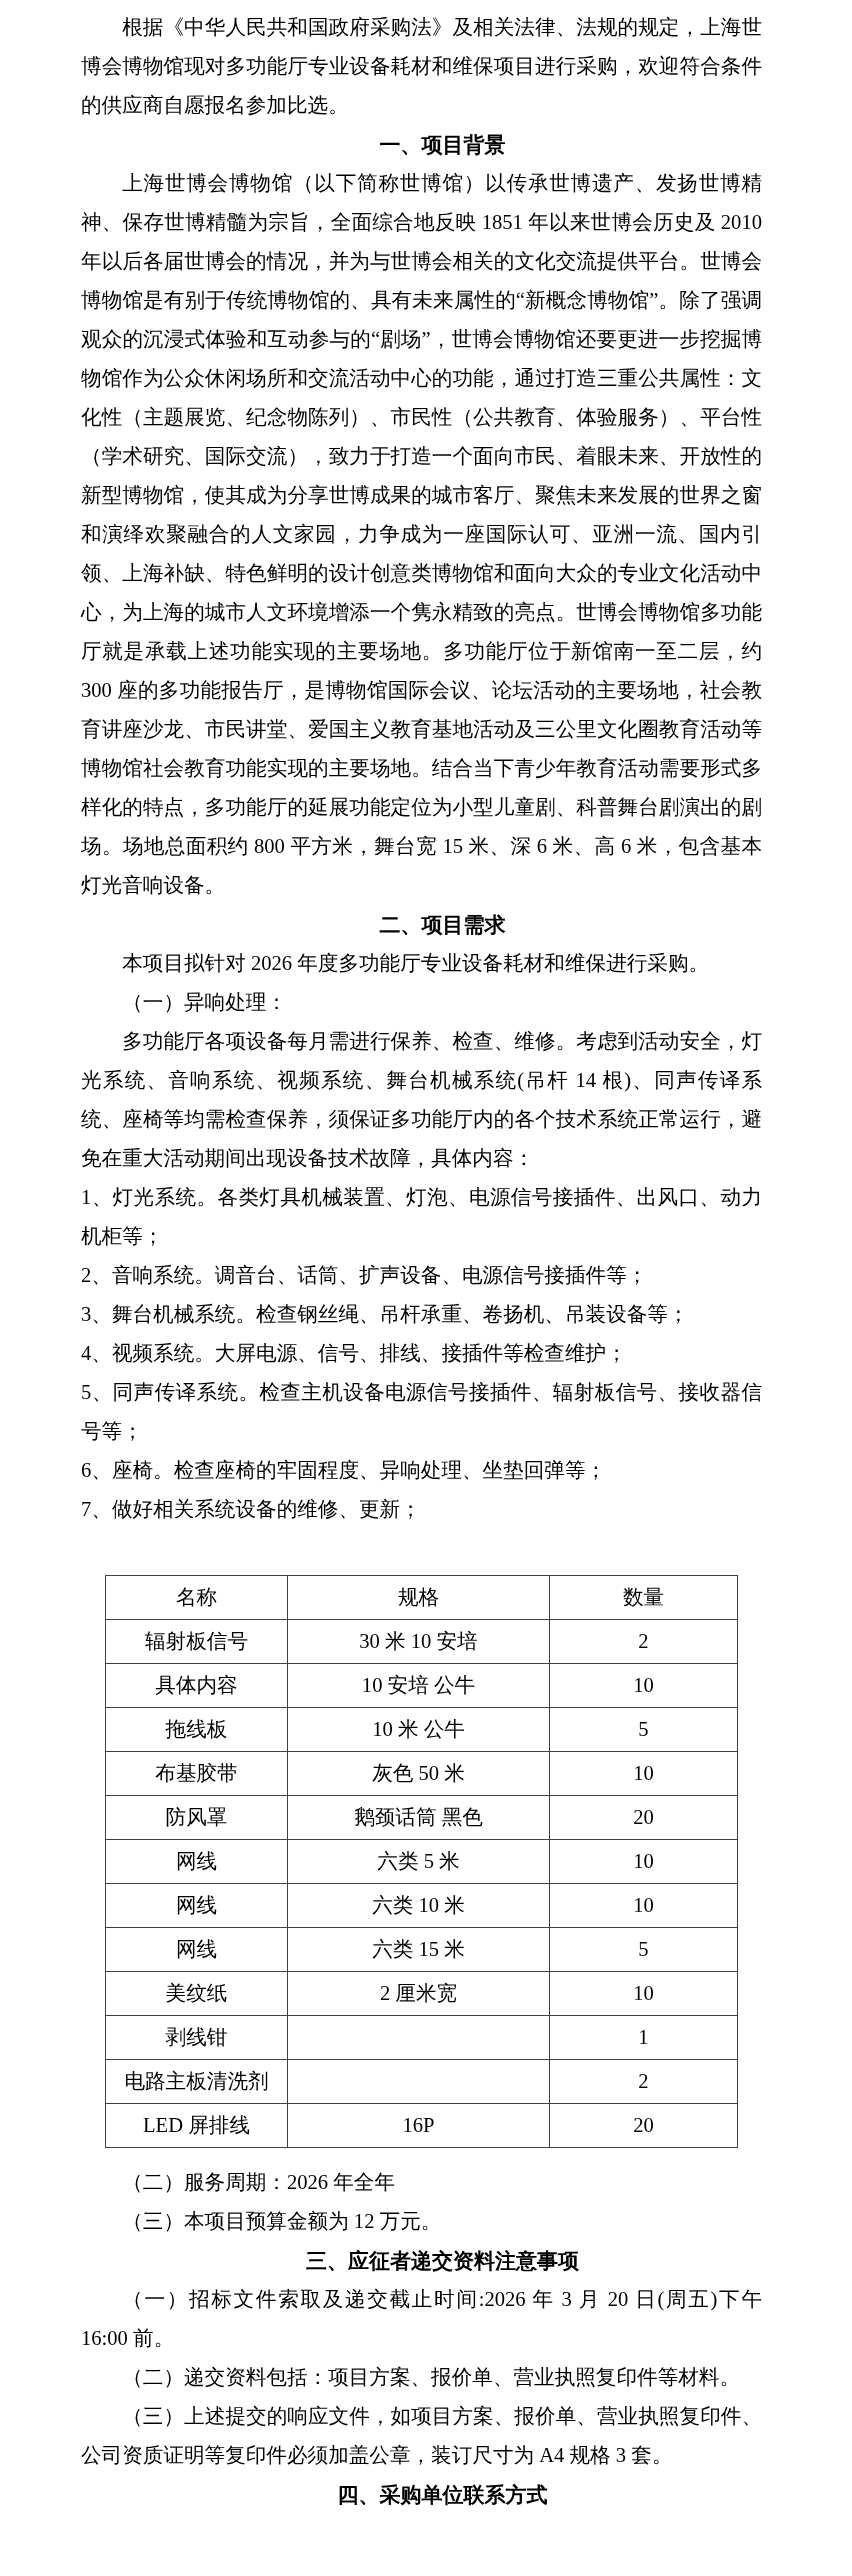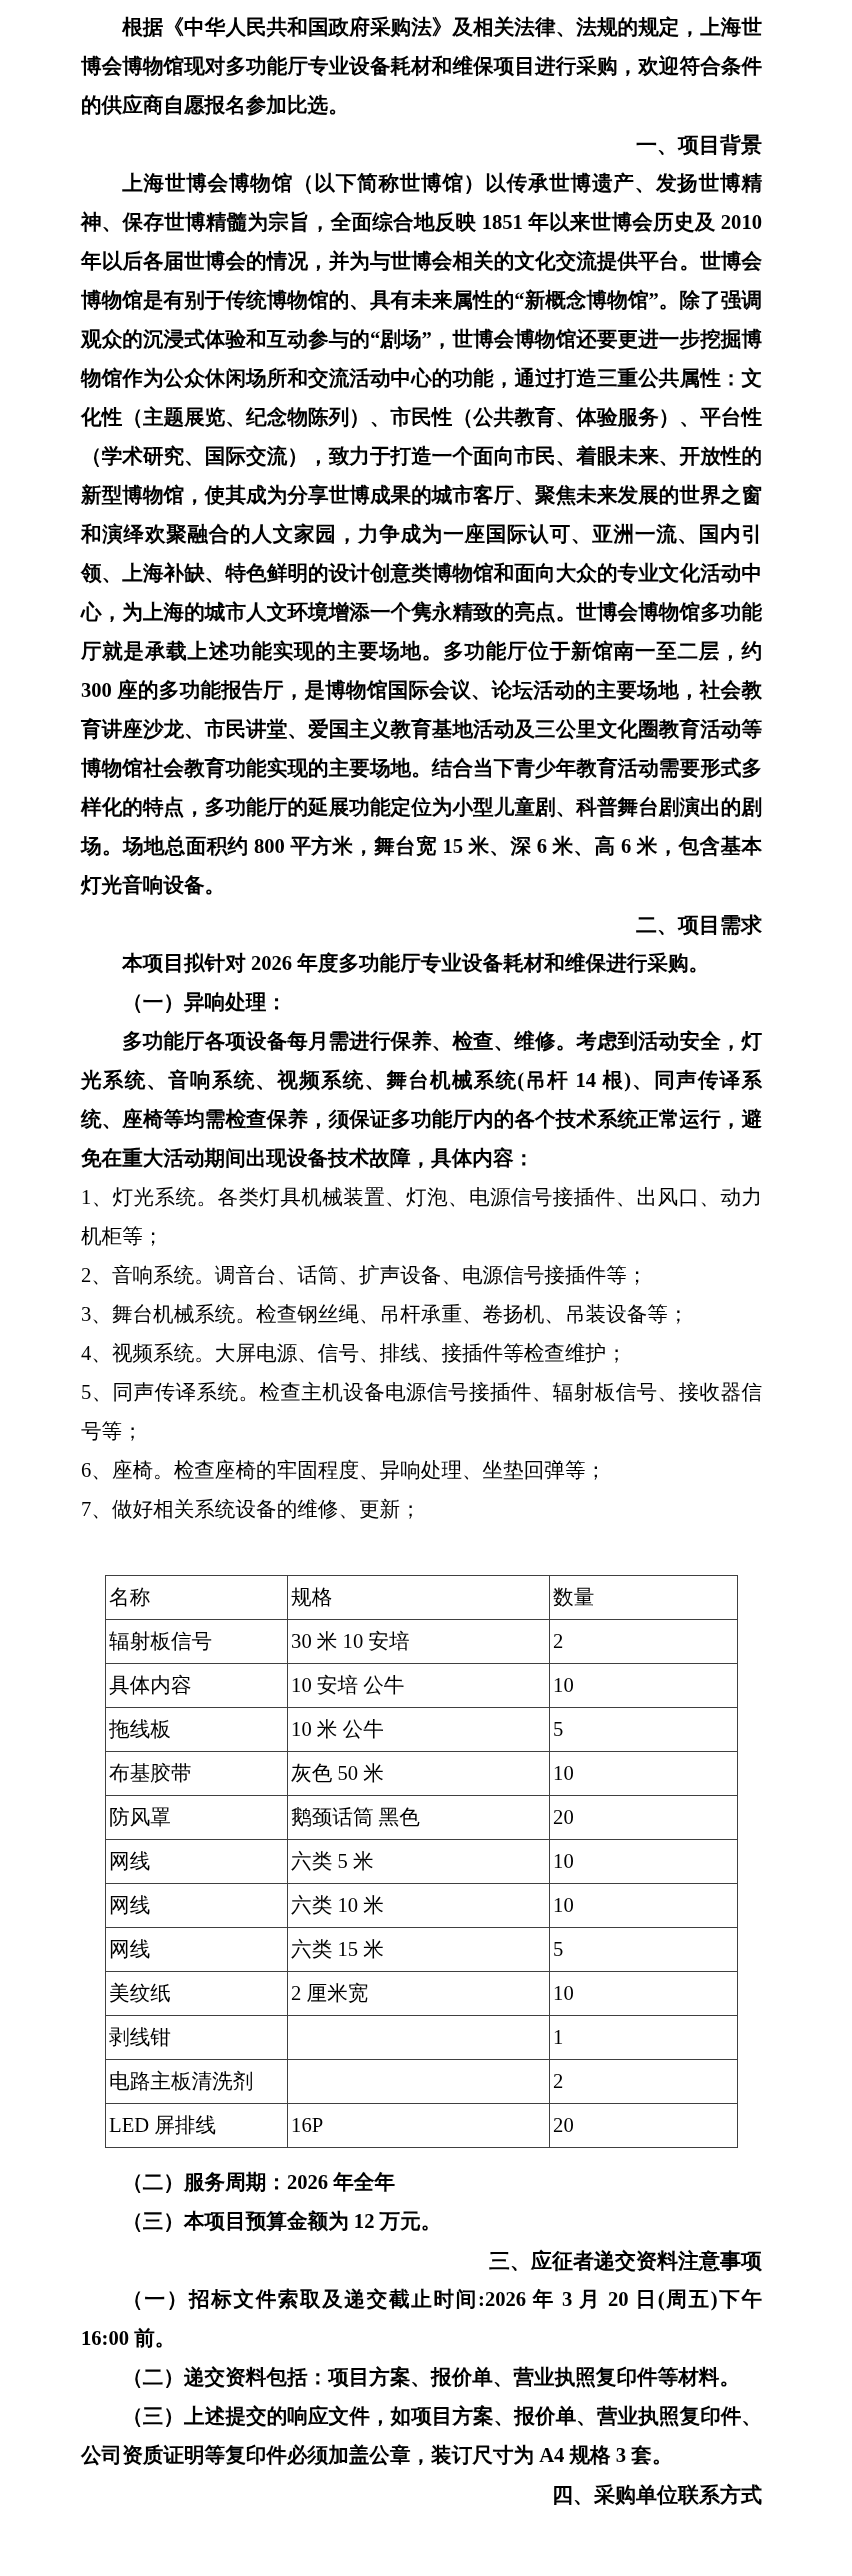--- a/index.html
+++ b/index.html
@@ -21,32 +21,31 @@
     padding: 7.7px 90px 0 81px;
     font-size: 20.6px;
     line-height: 39px;
     text-align: justify;
   }
   .doc p {
     margin: 0;
   }
   .para-indent {
     text-indent: 2em;
-    font-weight: bold;
   }
   .list-item {
     text-indent: 0;
   }
   h2.sec-heading {
     margin: 0;
     font-size: 21px;
     line-height: 39px;
     font-weight: 700;
     text-indent: 2em;
-    text-align: right;
+    text-align: center;
     font-family: "Liberation Sans", "DejaVu Sans", sans-serif;
   }
   table.consumables {
     border-collapse: collapse;
     table-layout: fixed;
     width: 631px;
     margin: 46px 0 15.5px 24px;
   }
   table.consumables col.c1 { width: 182px; }
   table.consumables col.c2 { width: 262px; }
@@ -55,21 +54,21 @@
   table.consumables td {
     border-top: 1.5px solid #404040;
     border-bottom: 1.5px solid #404040;
     border-left: 1px solid #404040;
     border-right: 1px solid #404040;
     height: 43px;
     padding: 0 3.1px;
     font-weight: 400;
     font-size: 20.6px;
     line-height: 31px;
-    text-align: left;
+    text-align: center;
     vertical-align: middle;
   }
 </style>
 </head>
 <body>
 
 <div class="page">
   <div class="doc">
 
     <p class="para-indent">根据《中华人民共和国政府采购法》及相关法律、法规的规定，上海世博会博物馆现对多功能厅专业设备耗材和维保项目进行采购，欢迎符合条件的供应商自愿报名参加比选。</p>

